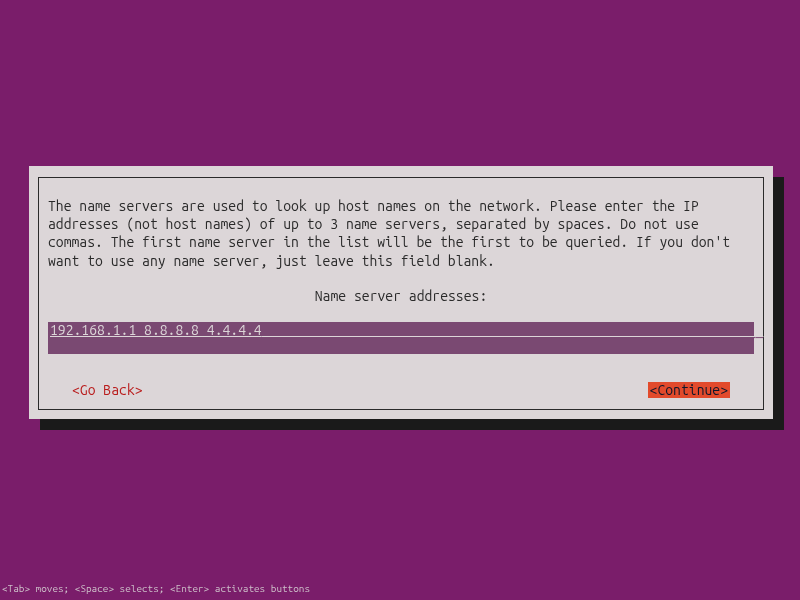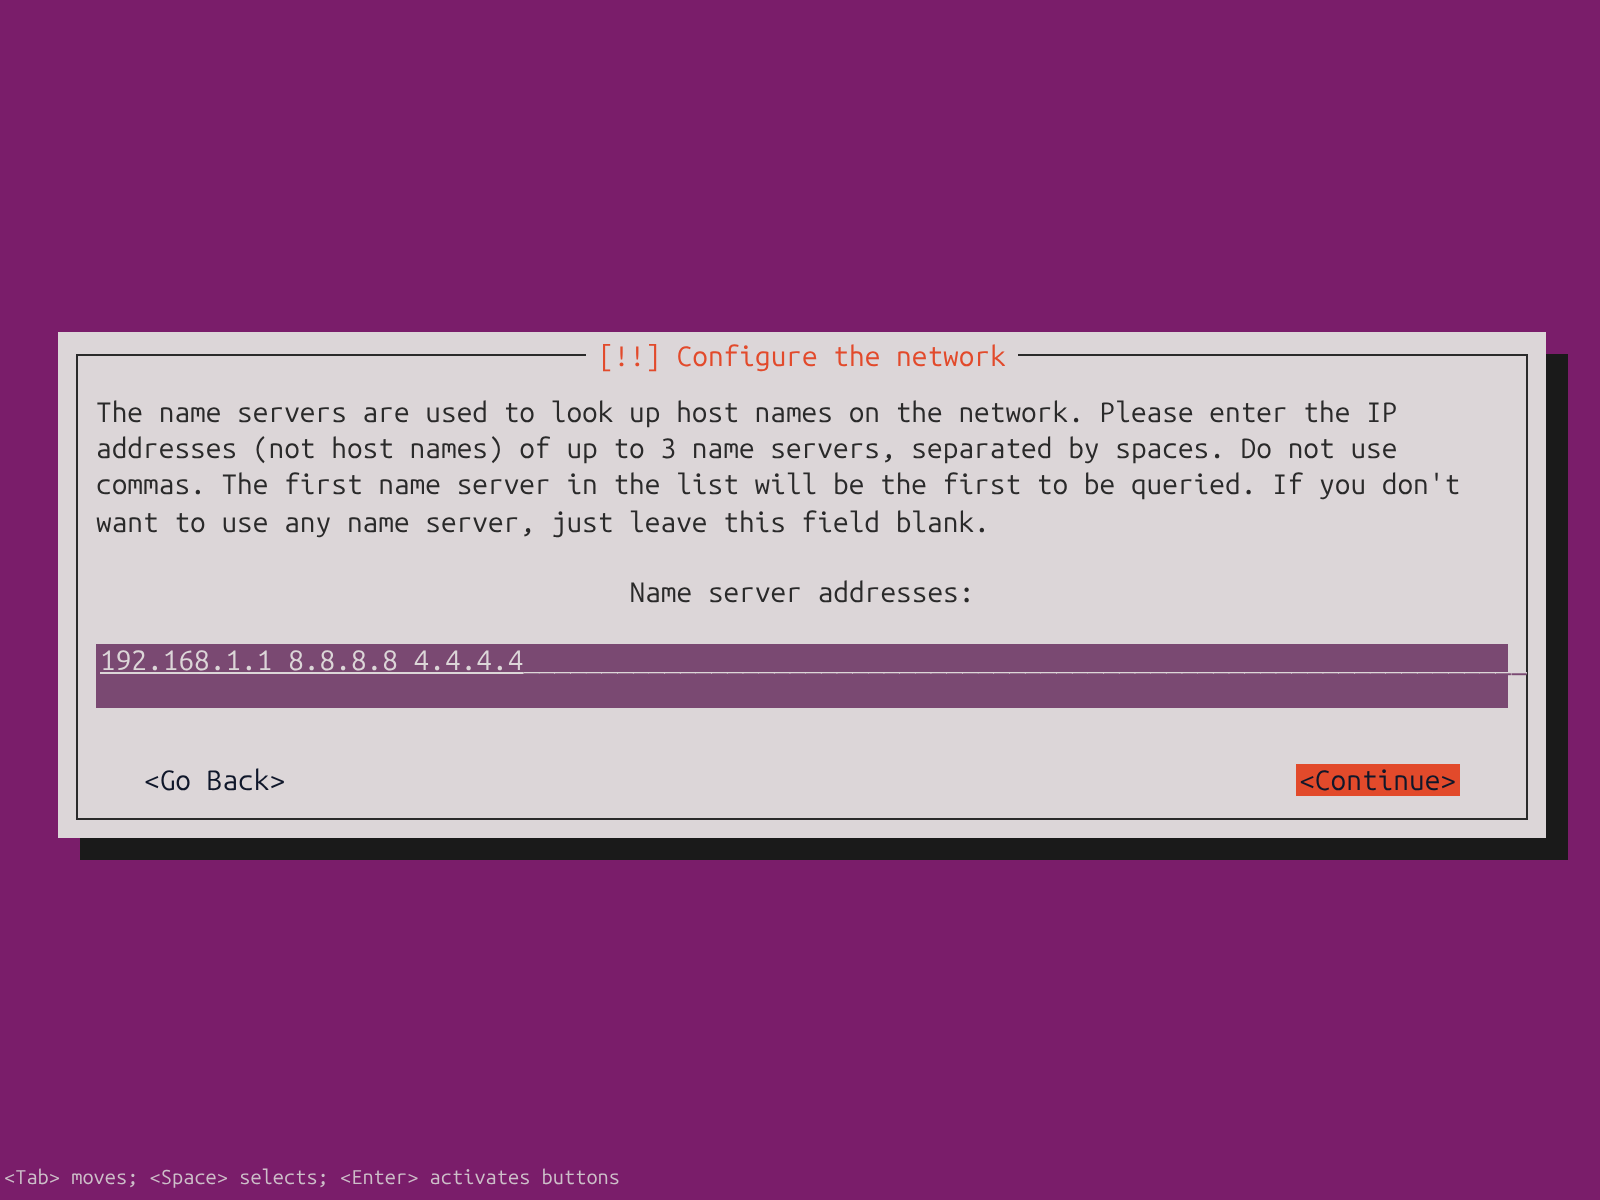--- a/index.html
+++ b/index.html
@@ -92,21 +92,21 @@
       text-decoration: underline;
       text-decoration-color: #dcd6d8;
     }
     .button-row {
       margin-top: 28px;
       display: flex;
       justify-content: space-between;
       padding: 0 24px 0 24px;
     }
     .go-back {
-      color: #0f172a;
+      color: #b91c1c;
     }
     .continue {
       background: #e24a2b;
       color: #0f172a;
       padding: 0 2px;
     }
     .footer {
       position: absolute;
       left: 2px;
       bottom: 6px;
@@ -114,23 +114,20 @@
       font-size: 10px;
     }
   </style>
 </head>
 <body>
 
 <div class="shadow"></div>
 
 <div class="dialog">
   <div class="dialog-border"></div>
-  <div class="title-wrap">
-    <span class="title">[!!] Configure the network</span>
-  </div>
   <div class="content">
     <div class="description">The name servers are used to look up host names on the network. Please enter the IP addresses (not host names) of up to 3 name servers, separated by spaces. Do not use commas. The first name server in the list will be the first to be queried. If you don't want to use any name server, just leave this field blank.</div>
     <div class="field-label">Name server addresses:</div>
     <div class="input-field"><span class="input-text">192.168.1.1 8.8.8.8 4.4.4.4</span><span class="fill">________________________________________________________________</span></div>
     <div class="button-row">
       <span class="go-back">&lt;Go Back&gt;</span>
       <span class="continue">&lt;Continue&gt;</span>
     </div>
   </div>
 </div>

